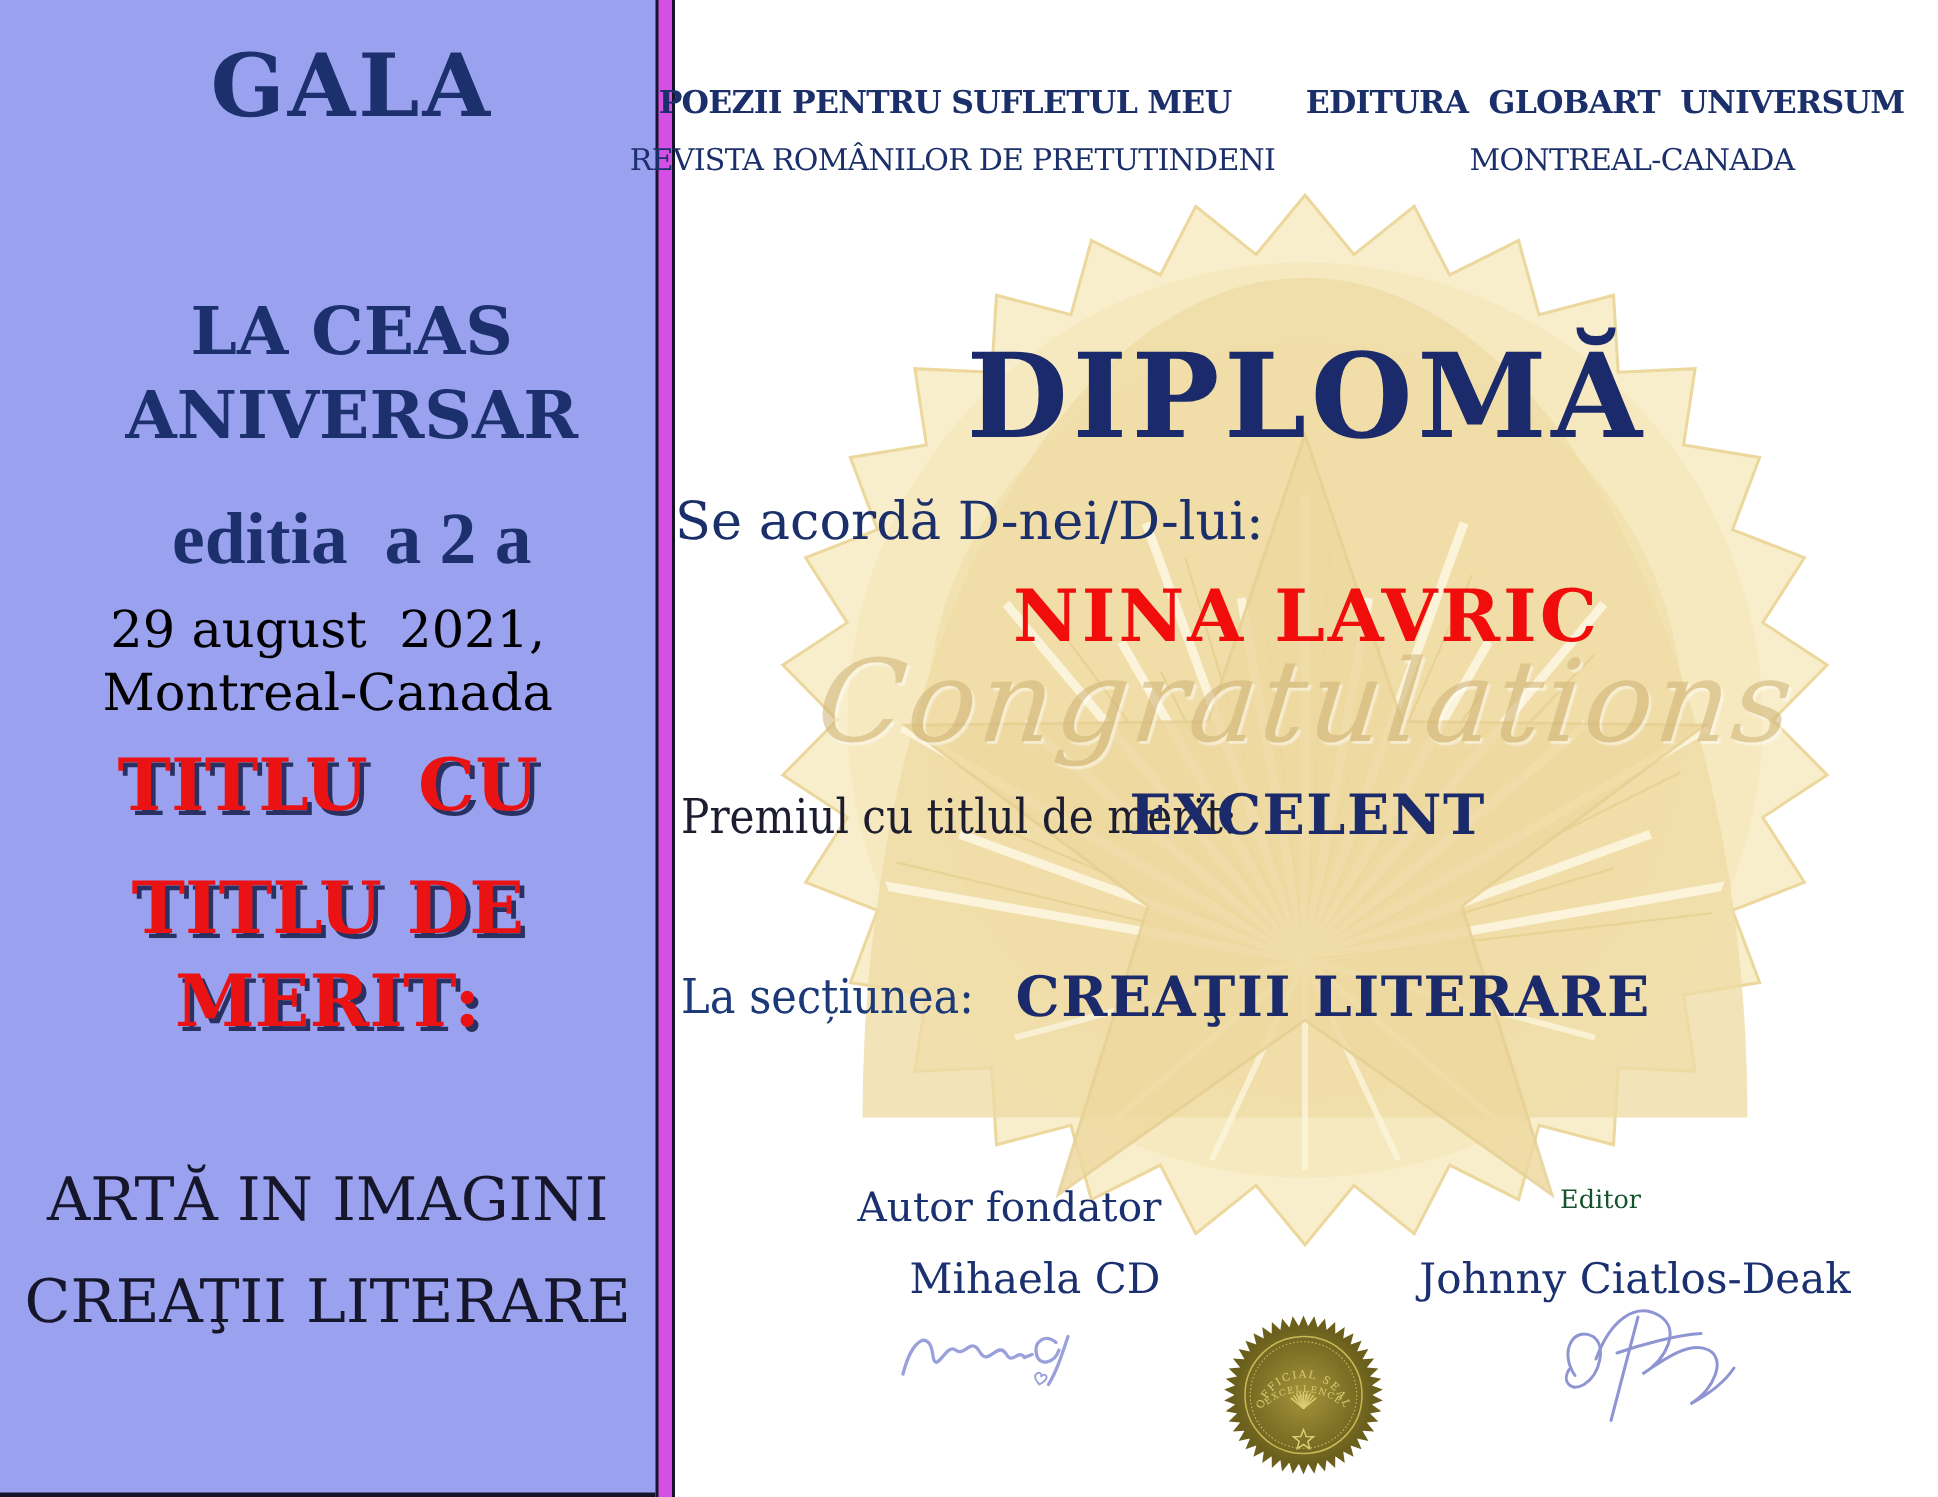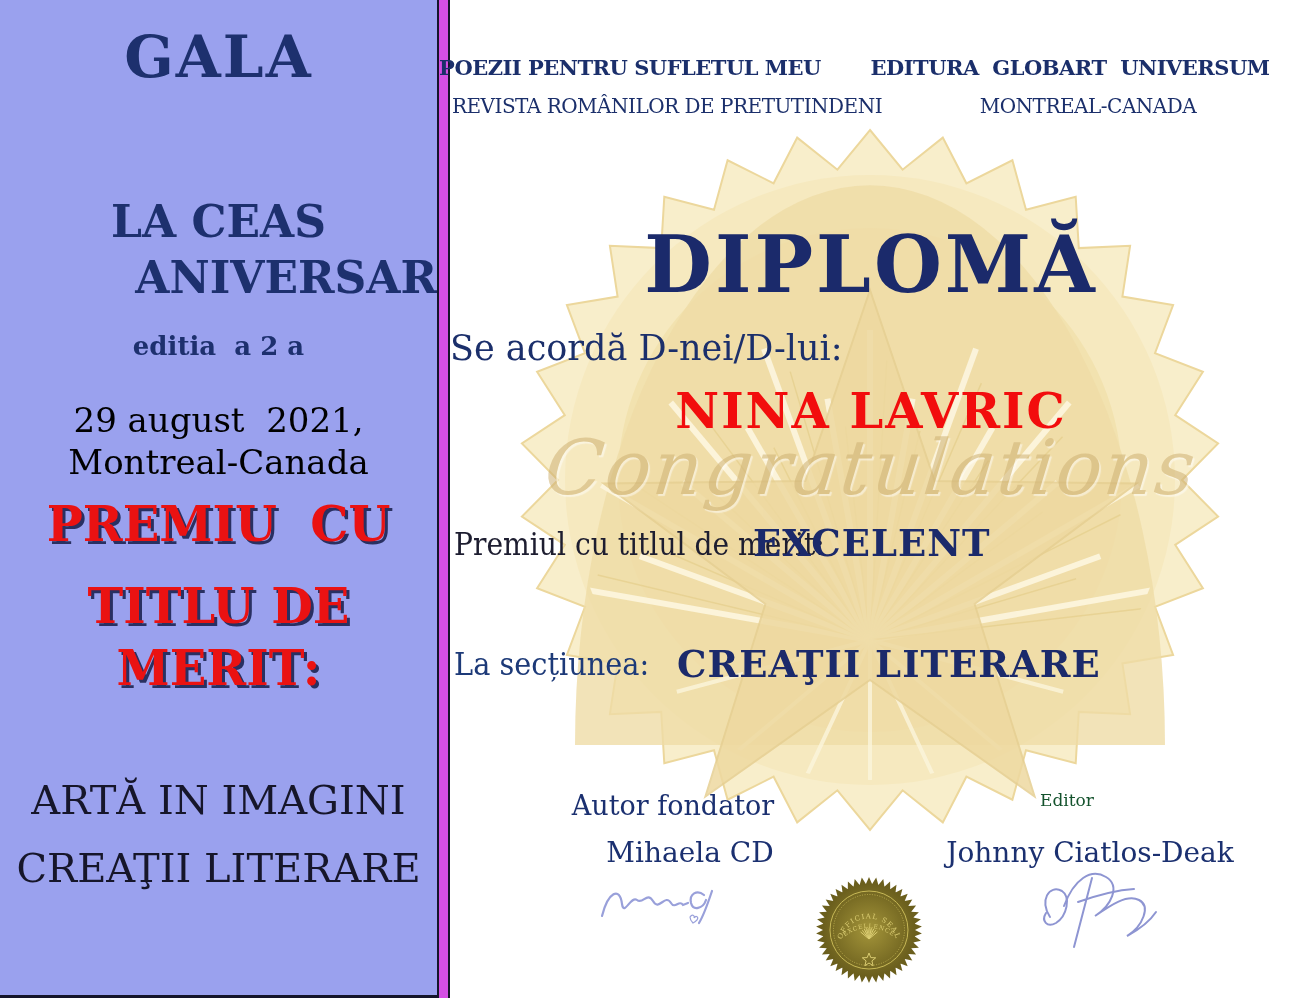--- a/index.html
+++ b/index.html
@@ -6,45 +6,45 @@
   .page{position:relative;width:1292px;height:998px;background:#ffffff;overflow:hidden;
         font-family:"DejaVu Serif","Liberation Serif",serif;}
   
   .sidebar{position:absolute;left:0;top:0;width:437px;height:998px;background:#9aa1ee;
            border-bottom:3px solid #15152a;box-sizing:border-box;}
   .divider{position:absolute;left:437px;top:0;width:9px;height:998px;background:#d44fe4;
            border-left:2px solid #15152a;border-right:2px solid #15152a;}
   .line{position:absolute;width:100%;text-align:center;white-space:pre;line-height:1.1;}
   .navy{color:#1d306e;}
   .darknavy{color:#000000;}
-  .bold{font-weight:bold;}
+  .bold{font-weight:bold;padding-left:16px;}
   .red-shadow{color:#ea1212;font-weight:bold;text-shadow:3px 3px 0 rgba(35,42,90,.95);}
   .s-gala{top:26px;font-size:58px;letter-spacing:2px;}
   .s-artelor{top:108px;font-size:58px;letter-spacing:1px;}
   .s-laceas{top:198px;font-size:44px;}
-  .s-aniversar{top:254px;font-size:44px;text-align:right;}
-  .s-editia{top:332px;font-size:26px;}
+  .s-aniversar{top:254px;font-size:44px;}
+  .s-editia{top:332px;font-size:49px;font-family:Liberation Serif, serif;}
   .s-date1{top:402px;font-size:34px;}
   .s-date2{top:444px;font-size:34px;}
   .s-premiu{top:498px;font-size:48px;}
   .s-titlu{top:580px;font-size:48px;}
   .s-merit{top:642px;font-size:48px;}
   .s-sectiuni{top:720px;font-size:36px;color:#1d3f7e;}
   .s-arta{top:778px;font-size:40px;color:#16162a;}
   .s-creatii{top:846px;font-size:40px;color:#16162a;}
   
   .main{position:absolute;left:450px;top:0;width:842px;height:998px;background:#fff;}
   .main .abs{position:absolute;white-space:pre;line-height:1.05;}
   .ctr{transform:translateX(-50%);}
   .hdr{font-size:21px;font-weight:bold;color:#1b2f6b;}
   .hdr2{font-size:20px;color:#1b2f6b;}
   .cond{letter-spacing:-0.5px;}
   .m-hl1{left:180px;top:57px;}
   .m-hr1{left:620px;top:57px;}
-  .m-hl2{left:185px;top:96px;margin-left:32px;}
+  .m-hl2{left:185px;top:96px;}
   .m-hr2{left:638px;top:96px;}
   .m-diploma{left:0;width:100%;text-align:center;top:224px;font-size:78px;font-weight:bold;
              color:#1b2a6b;letter-spacing:3px;}
   .m-acorda{left:0;width:100%;text-align:left;top:330px;font-size:35px;color:#1b2f6b;}
   .m-nina{left:0;width:100%;text-align:center;top:386px;font-size:48px;font-weight:bold;
           color:#f20d0d;letter-spacing:2px;}
   .m-congrats{left:50%;top:428px;font-size:76px;font-style:italic;color:#cfb274;opacity:.55;
               letter-spacing:2px;transform:translateX(-50%) skewX(-6deg);
               text-shadow:2px 2px 1px rgba(255,255,255,.9);}
   .m-merit-label{left:4px;top:528px;font-size:32px;color:#1d1d30;transform:scaleX(.88);transform-origin:left;}
@@ -63,21 +63,21 @@
 
 <div class="page">
 
   <div class="sidebar">
     <div class="line navy bold s-gala">GALA</div>
     <div class="line navy bold s-laceas">LA CEAS</div>
     <div class="line navy bold s-aniversar">ANIVERSAR</div>
     <div class="line navy bold s-editia">editia  a 2 a</div>
     <div class="line darknavy s-date1">29 august  2021,</div>
     <div class="line darknavy s-date2">Montreal-Canada</div>
-    <div class="line red-shadow s-premiu">PREMIU  CU</div>
+    <div class="line red-shadow s-premiu">TITLU  CU</div>
     <div class="line red-shadow s-titlu">TITLU DE</div>
     <div class="line red-shadow s-merit">MERIT:</div>
     <div class="line s-arta">ARTĂ IN IMAGINI</div>
     <div class="line s-creatii">CREAŢII LITERARE</div>
   </div>
 
   <div class="divider"></div>
 
   <div class="main">
     <svg id="deco" width="842" height="998" viewBox="0 0 842 998">

